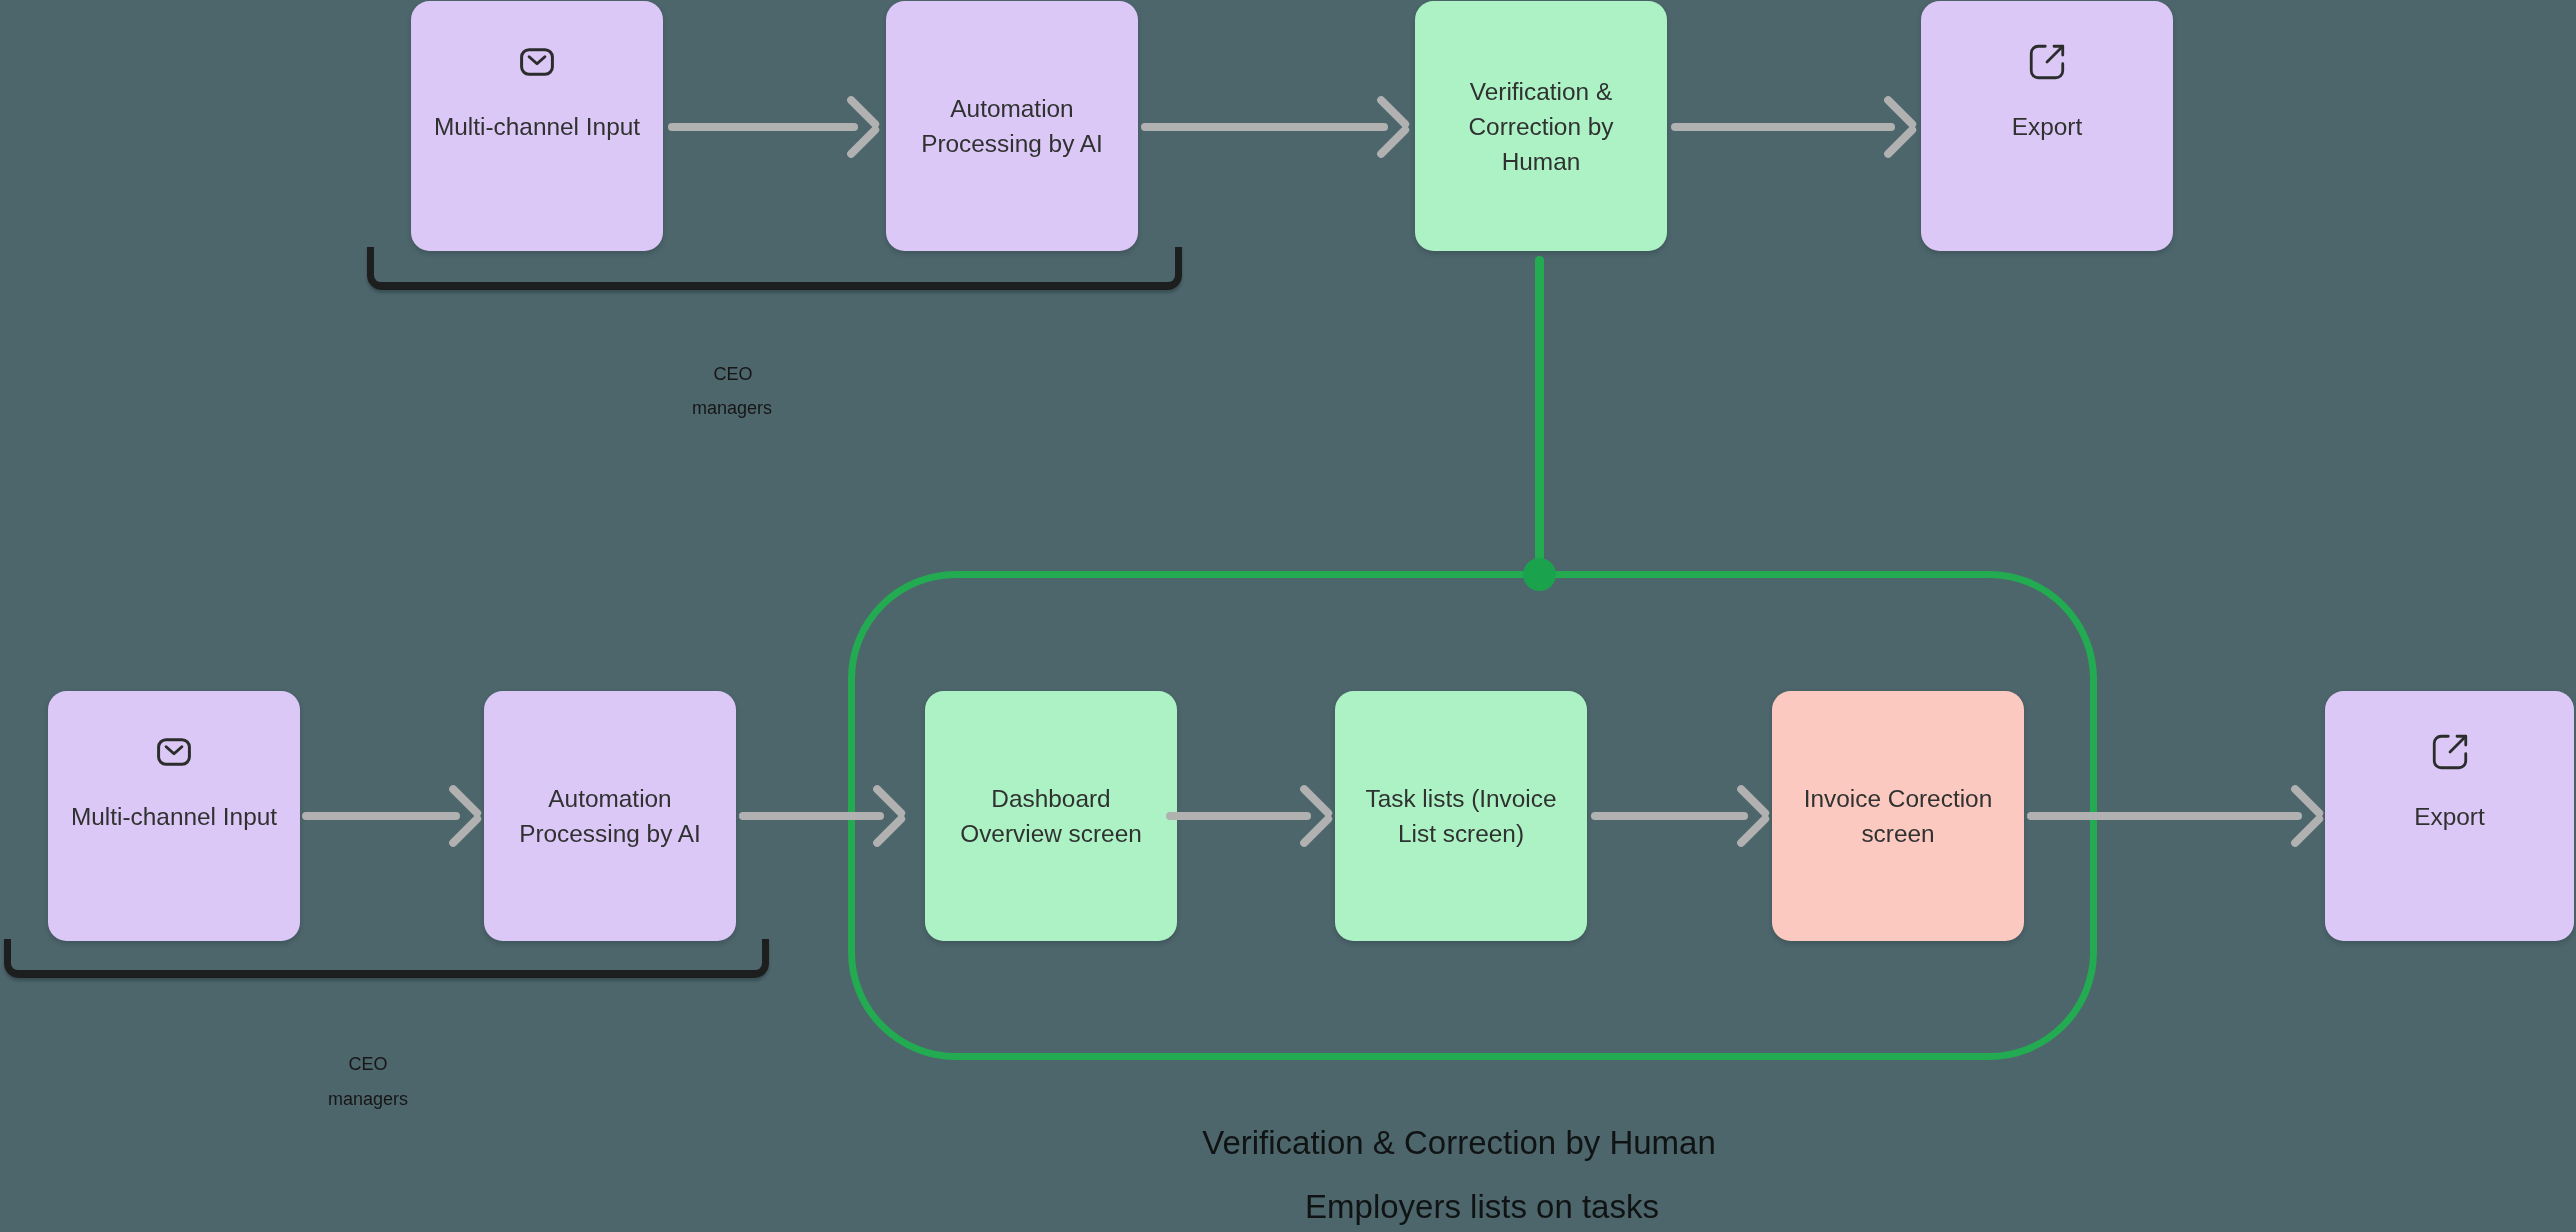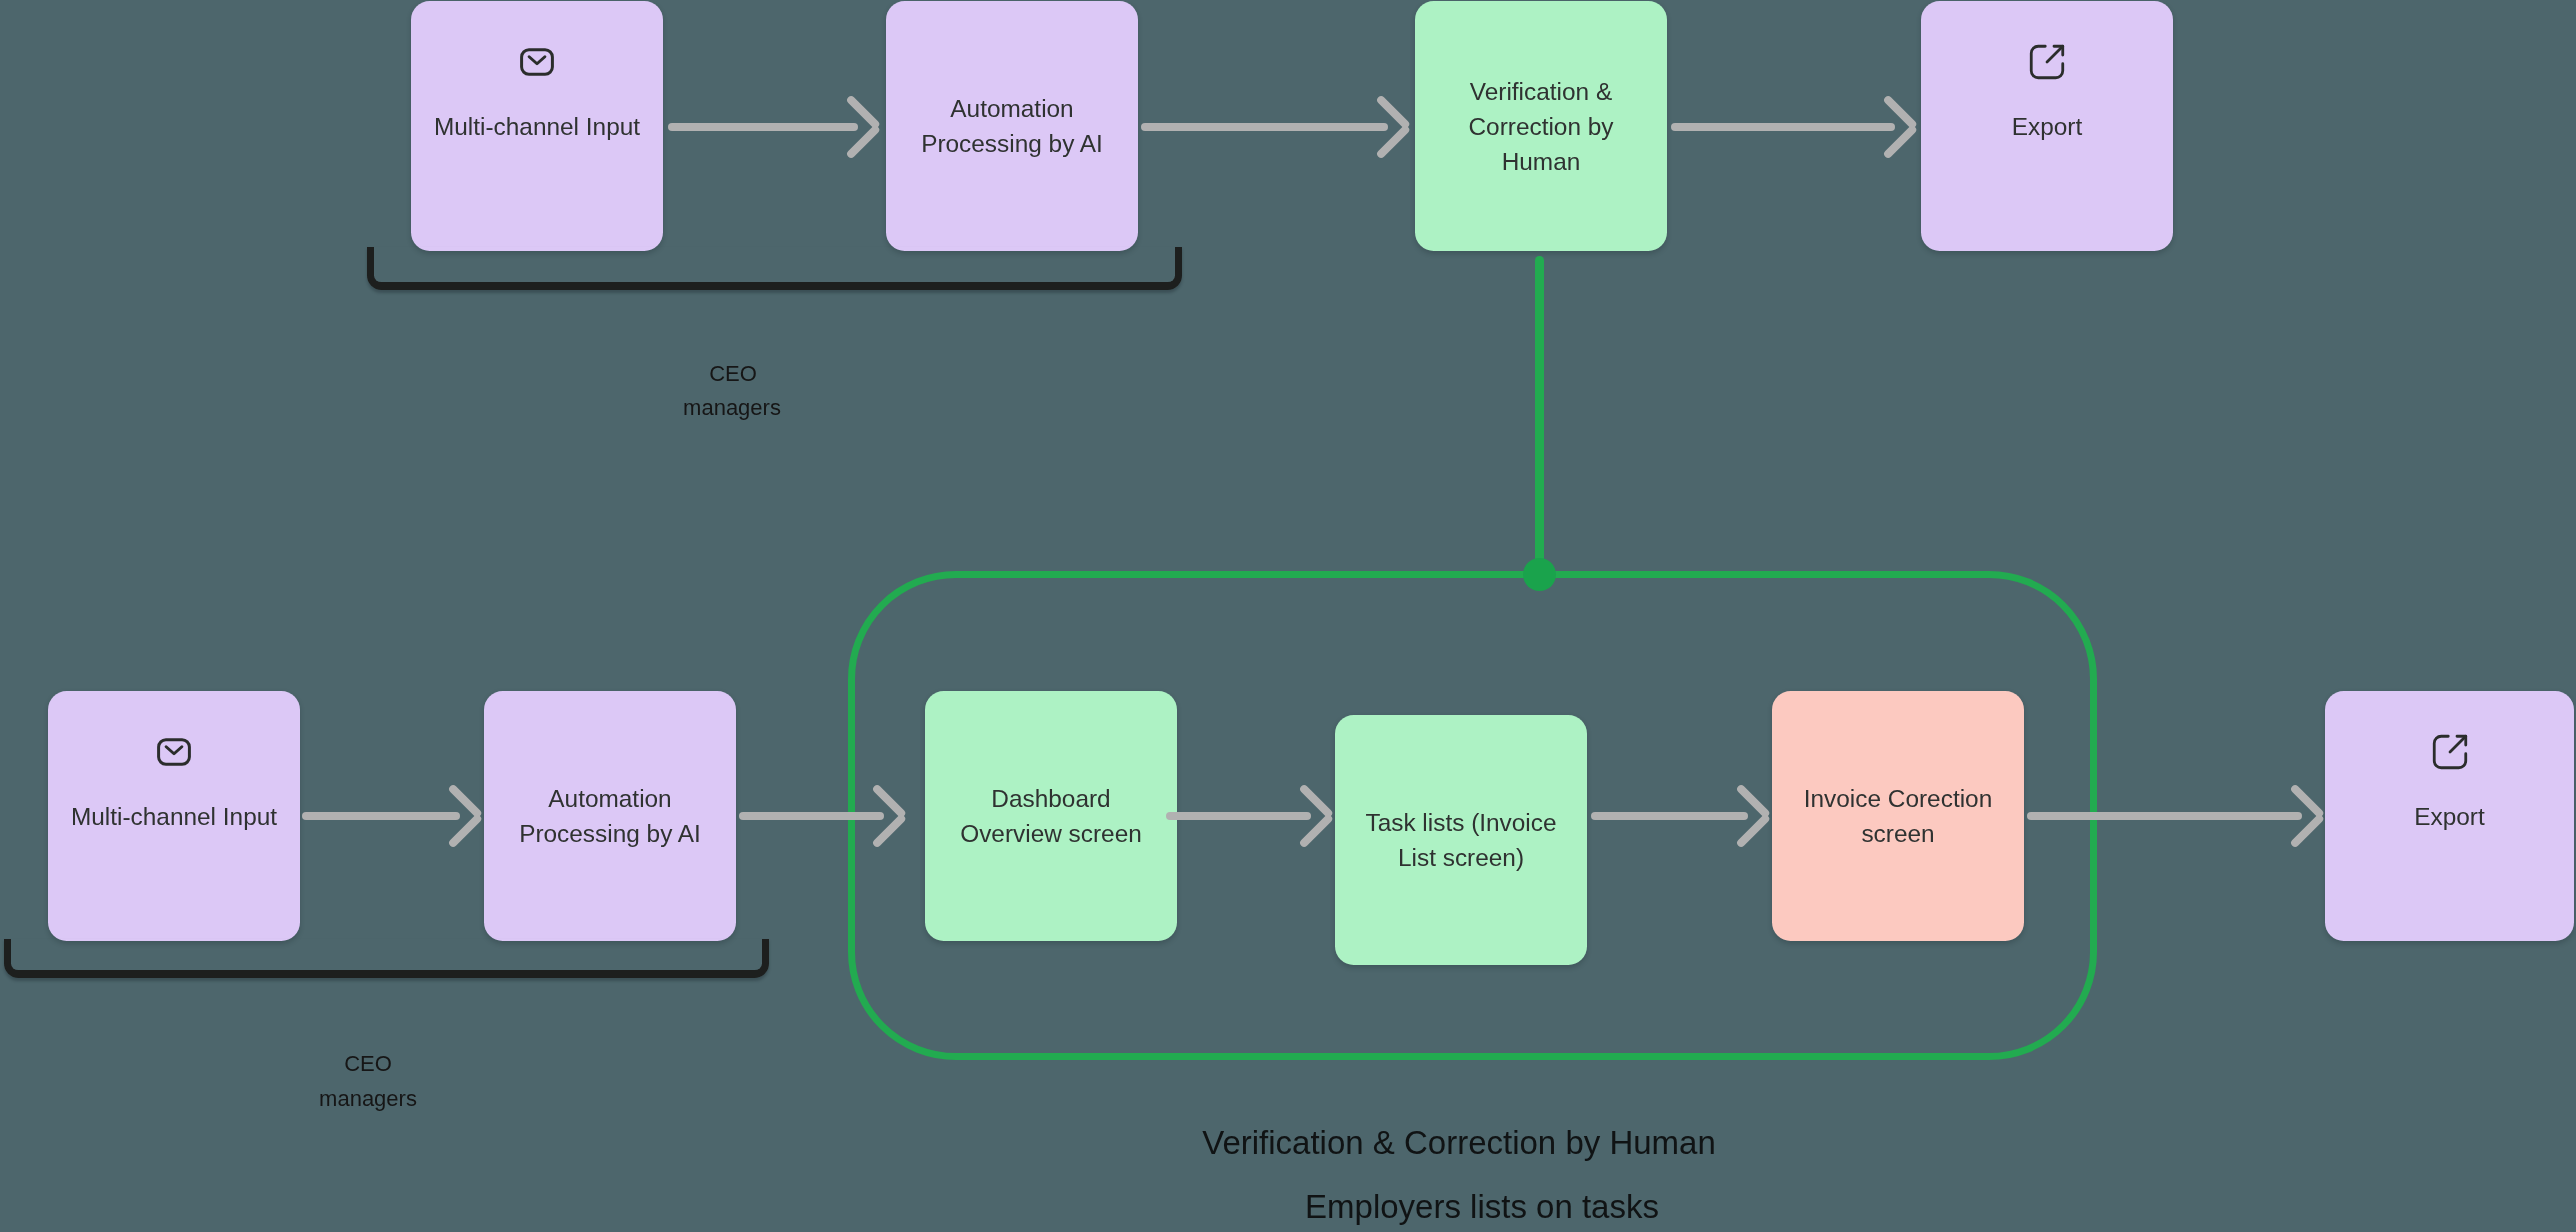--- a/index.html
+++ b/index.html
@@ -31,21 +31,21 @@
 
   
   .n1{left:411px;top:1.4px;}
   .n2{left:886px;top:1.4px;}
   .n3{left:1415px;top:1.4px;}
   .n4{left:1921px;top:1.4px;}
   
   .m1{left:48px;top:691px;}
   .m2{left:484px;top:691px;}
   .m3{left:909px;top:691px;margin-left:16px;}
-  .m4{left:1335px;top:715px;}
+  .m4{left:1335px;top:691px;}
   .m5{left:1772px;top:691px;}
   .m6{left:2325px;top:691px;width:249px;}
 
   
   .arrow{position:absolute;height:93px;z-index:6;}
   .arrow .al{
     position:absolute;left:0;right:20px;top:50%;height:8px;margin-top:-4px;
     background:#b1b1b1;border-radius:4.3px;
   }
   .arrow .ah{
@@ -68,21 +68,21 @@
     position:absolute;
     border-left:7.2px solid #1d1f1e;border-right:7.2px solid #1d1f1e;border-bottom:8px solid #1d1f1e;
     border-radius:0 0 14.4px 14.4px;
     box-shadow:0 2.2px 2.9px rgba(20,30,35,.3);
   }
   .bracket.top{left:367px;top:247px;width:801px;height:35px;}
   .bracket.bottom{left:3.6px;top:939px;width:751px;height:31px;}
 
   .brace-label{
     position:absolute;transform:translate(-50%,-50%);
-    font-size:22px;color:#161616;white-space:nowrap;
+    font-size:18px;color:#161616;white-space:nowrap;
   }
   .tl1{left:733px;top:374px;}
   .tl2{left:732px;top:408px;}
   .bl1{left:368px;top:1064px;}
   .bl2{left:368px;top:1099px;}
 
   
   .green-container{
     position:absolute;left:848px;top:571px;width:1249px;height:489px;
     box-sizing:border-box;border:7.2px solid #22ab50;border-radius:108px;

